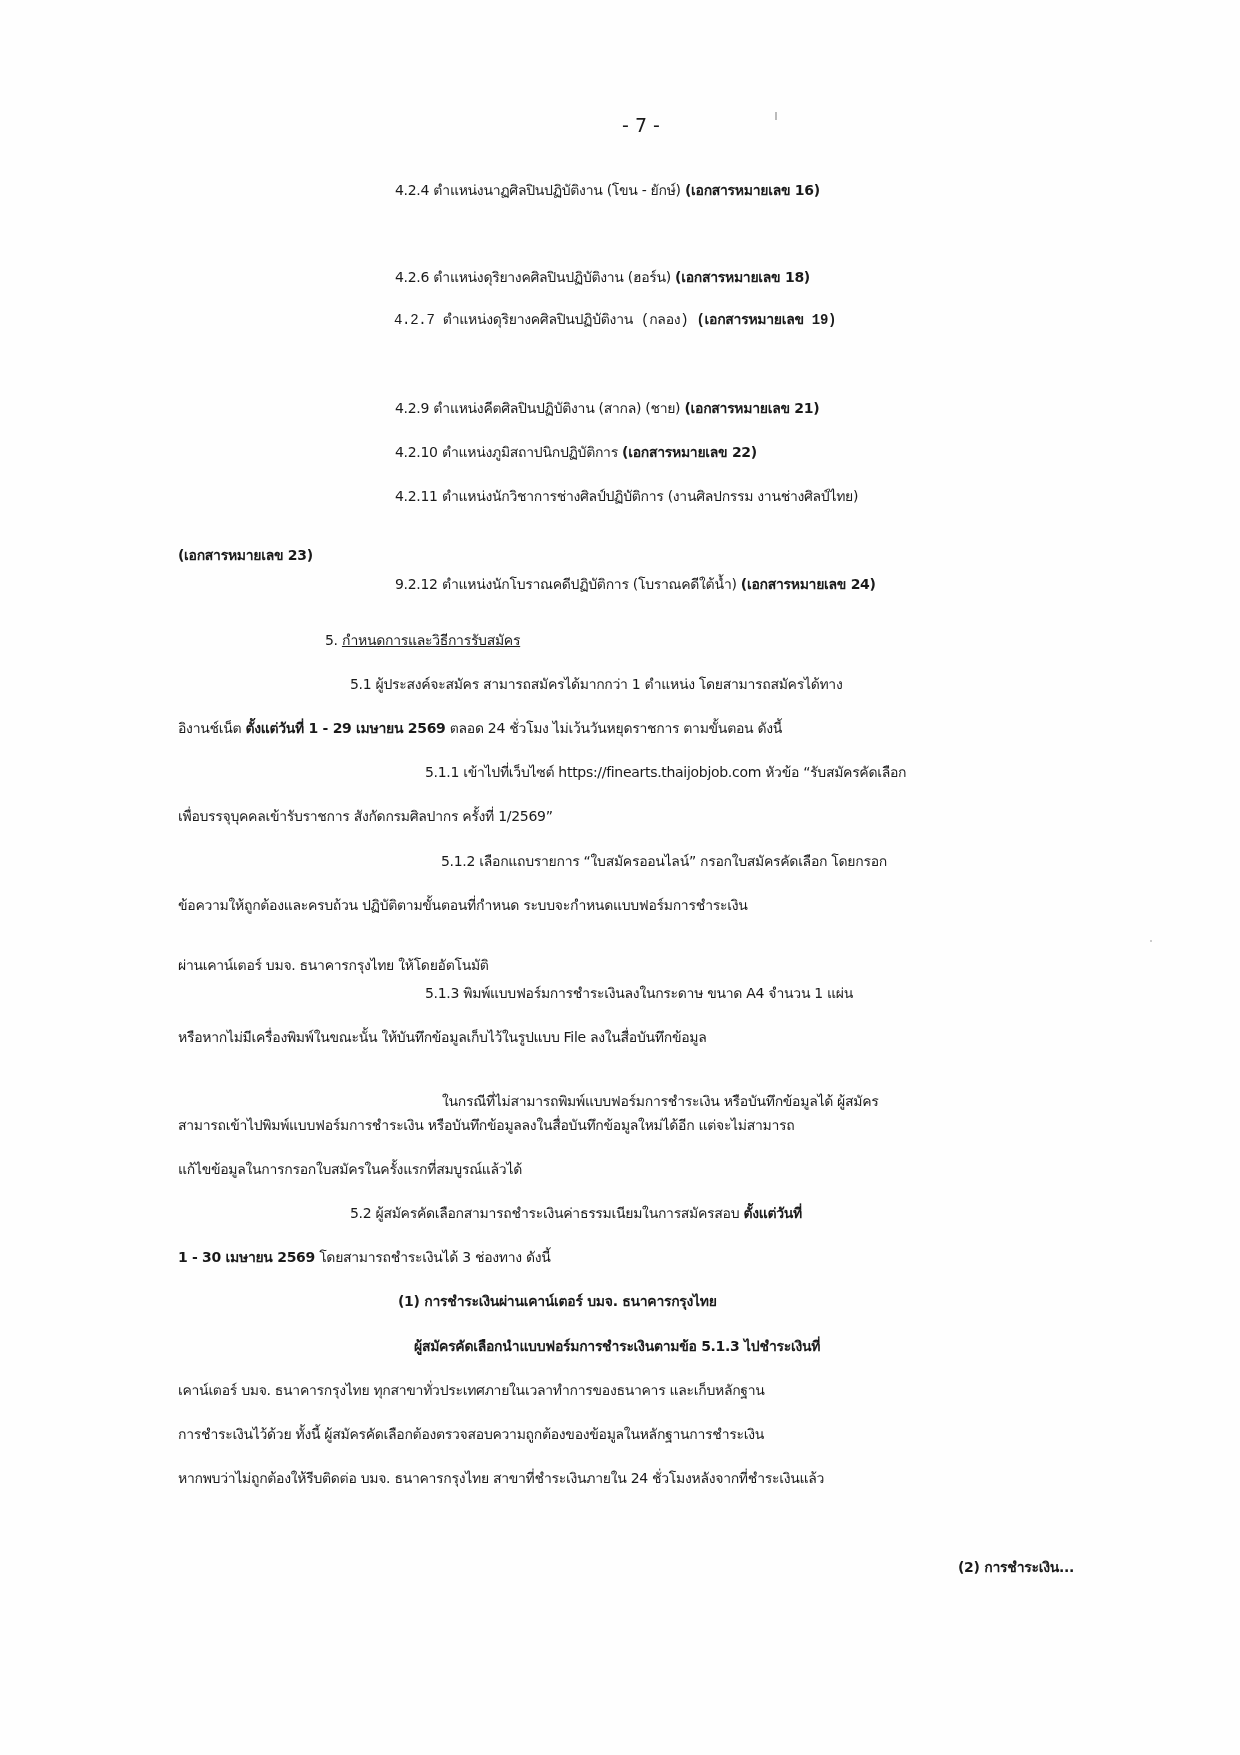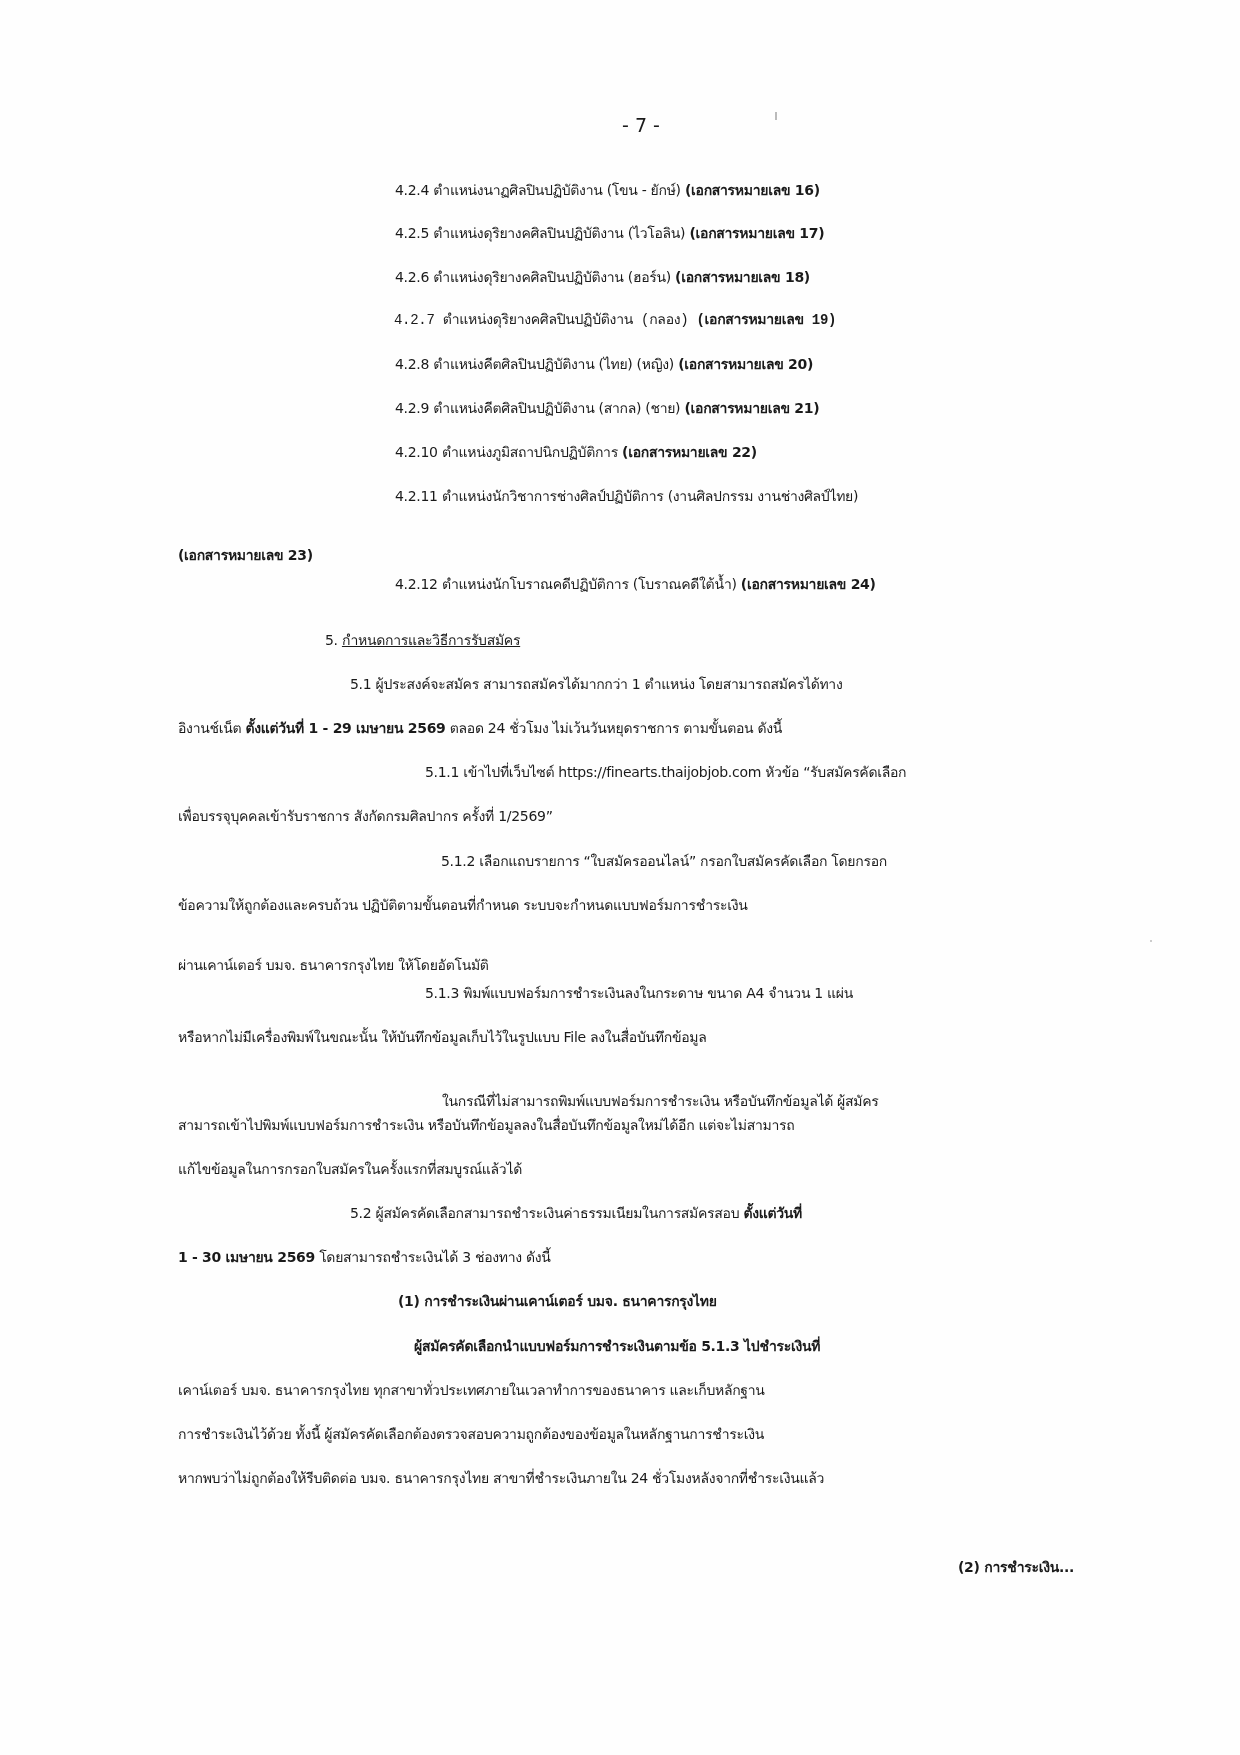--- a/index.html
+++ b/index.html
@@ -23,44 +23,38 @@
 <body>
 
 <div class="page">
   <div class="pagenum">- 7 -</div>
   <div class="speck"></div>
   <div class="speck2"></div>
 
   <div class="line" style="left:395px; top:177px;">
     <span>4.2.4</span> <span>ตำแหน่งนาฏศิลปินปฏิบัติงาน (โขน - ยักษ์)</span> <span class="b">(เอกสารหมายเลข 16)</span>
   </div>
-  <div class="line" style="left:395px; top:220px;">
-    <span>4.2.5</span> <span>ตำแหน่งดุริยางคศิลปินปฏิบัติงาน (ไวโอลิน)</span> <span class="b">(เอกสารหมายเลข 17)</span>
-  </div>
   <div class="line" style="left:395px; top:264px;">
     <span>4.2.6</span> <span>ตำแหน่งดุริยางคศิลปินปฏิบัติงาน (ฮอร์น)</span> <span class="b">(เอกสารหมายเลข 18)</span>
   </div>
   <div class="line" style="left:394px; top:307px;font-family:Liberation Mono, monospace;">
     <span>4.2.7</span> <span>ตำแหน่งดุริยางคศิลปินปฏิบัติงาน (กลอง)</span> <span class="b">(เอกสารหมายเลข 19)</span>
-  </div>
-  <div class="line" style="left:395px; top:351px;">
-    <span>4.2.8</span> <span>ตำแหน่งคีตศิลปินปฏิบัติงาน (ไทย) (หญิง)</span> <span class="b">(เอกสารหมายเลข 20)</span>
   </div>
   <div class="line" style="left:395px; top:395px;">
     <span>4.2.9</span> <span>ตำแหน่งคีตศิลปินปฏิบัติงาน (สากล) (ชาย)</span> <span class="b">(เอกสารหมายเลข 21)</span>
   </div>
   <div class="line" style="left:395px; top:439px;">
     <span>4.2.10</span> <span>ตำแหน่งภูมิสถาปนิกปฏิบัติการ</span> <span class="b">(เอกสารหมายเลข 22)</span>
   </div>
   <div class="line" style="left:395px; top:483px;">
     <span>4.2.11</span> <span>ตำแหน่งนักวิชาการช่างศิลป์ปฏิบัติการ (งานศิลปกรรม งานช่างศิลป์ไทย)</span>
   </div>
   <div class="line b" style="left:178px; top:526px;margin-top:16px;">(เอกสารหมายเลข 23)</div>
   <div class="line" style="left:395px; top:571px;">
-    <span>4.2.12</span> <span>ตำแหน่งนักโบราณคดีปฏิบัติการ (โบราณคดีใต้น้ำ)</span> <span class="b">(เอกสารหมายเลข 24)</span>
+    <span>9.2.12</span> <span>ตำแหน่งนักโบราณคดีปฏิบัติการ (โบราณคดีใต้น้ำ)</span> <span class="b">(เอกสารหมายเลข 24)</span>
   </div>
 
   <div class="line" style="left:325px; top:627px;">
     <span>5.</span> <span class="u">กำหนดการและวิธีการรับสมัคร</span>
   </div>
 
   <div class="line" style="left:350px; top:671px;">5.1 ผู้ประสงค์จะสมัคร สามารถสมัครได้มากกว่า 1 ตำแหน่ง โดยสามารถสมัครได้ทาง</div>
   <div class="line" style="left:178px; top:715px;">
     <span>อิงานช์เน็ต </span><span class="b">ตั้งแต่วันที่ 1 - 29 เมษายน 2569</span><span> ตลอด 24 ชั่วโมง ไม่เว้นวันหยุดราชการ ตามขั้นตอน ดังนี้</span>
   </div>

